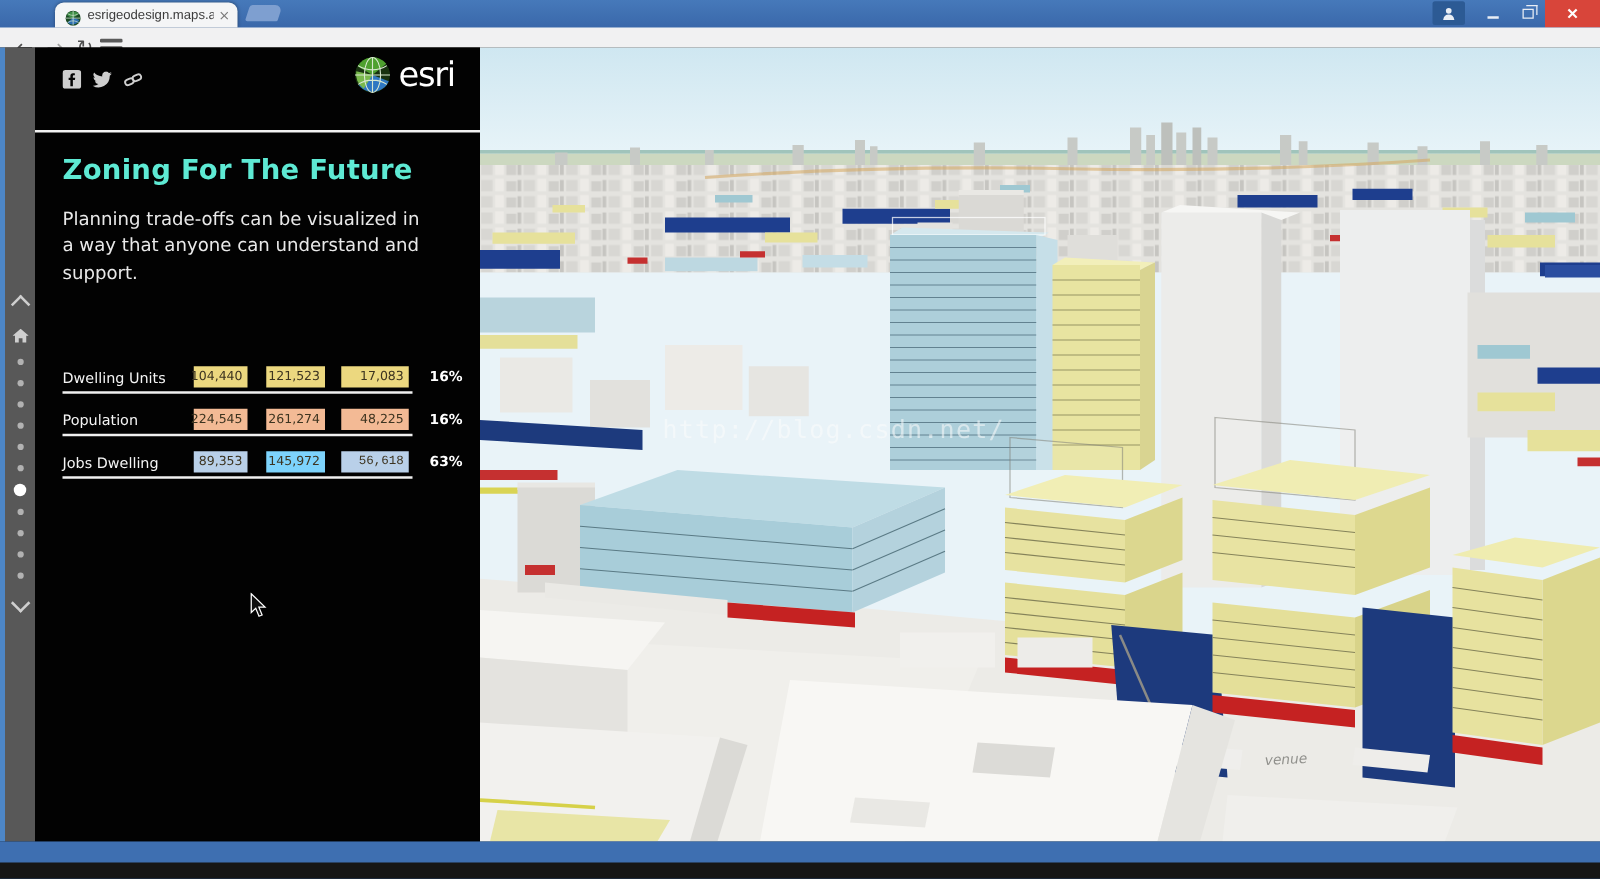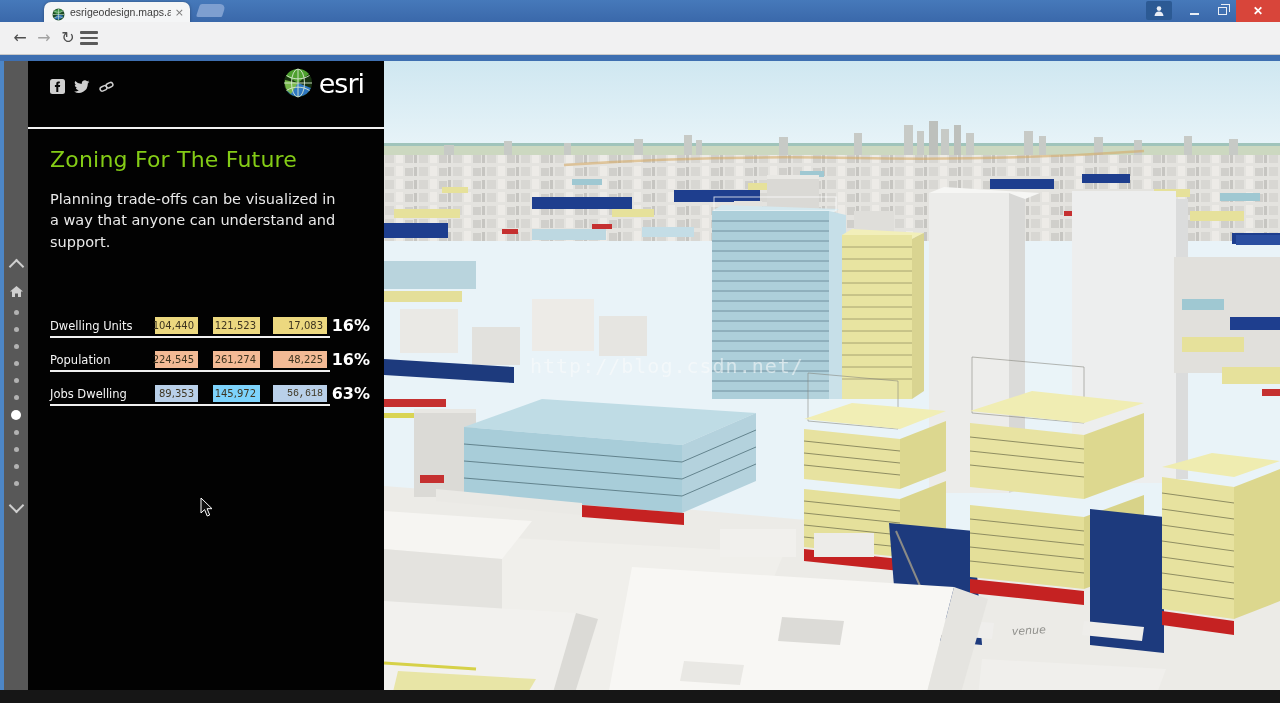--- a/index.html
+++ b/index.html
@@ -35,55 +35,55 @@
   .nav-glyph { font-size:16px; color:#4f4f4f; width:24px; text-align:center; line-height:1; }
   .nav-glyph.fwd { color:#a2a2a2; }
   .urlbox { flex:1; height:22px; background:#fff; border:1px solid #cfcfcf; border-radius:3px;
     margin:0 8px 0 4px; display:flex; align-items:center; padding:0 6px; }
   .url-text { font-size:12.5px; color:#5d5d5d; font-family:"Liberation Sans",sans-serif;
     margin-left:6px; flex:1; white-space:nowrap; overflow:hidden; }
   .hamburger { width:18px; display:flex; flex-direction:column; gap:3px; margin-right:4px; }
   .hamburger span { display:block; height:2.5px; background:#5a5a5a; border-radius:1px; }
 
   
-  .content { position:absolute; left:0; top:61px; width:1280px; height:635px; background:#000; }
+  .content { position:absolute; left:0; top:38px; width:1280px; height:635px; background:#000; }
   .edge-blue { position:absolute; left:0; top:0; width:4px; height:635px; background:#4d86c6; }
   .navstrip { position:absolute; left:4px; top:0; width:24px; height:635px; background:#585858;
     display:flex; flex-direction:column; align-items:center; padding-top:200px; gap:12px; }
   .chev { width:11px; height:11px; border-left:2px solid #cfcfcf; border-top:2px solid #cfcfcf; }
   .chev.up { transform:rotate(45deg); margin-bottom:2px; }
   .chev.down { transform:rotate(225deg); margin-top:2px; }
   .dot { width:5px; height:5px; border-radius:50%; background:#b2b2b2; flex:0 0 5px; }
   .dot.active { width:10px; height:10px; border-radius:50%; background:#ffffff; flex:0 0 10px;
     margin:-2px 0; }
 
   
   .panel { position:absolute; left:28px; top:0; width:356px; height:635px; background:#020202;
     color:#eee; }
   .panel-head { position:absolute; left:0; top:0; width:100%; height:66px; }
   .social { position:absolute; left:22px; top:18px; display:flex; gap:9px; align-items:center; }
   .social svg { display:block; }
   .logo { position:absolute; right:20px; top:6px; display:flex; align-items:center; gap:5px; }
   .logo-text { font-size:27px; color:#fff; font-weight:500; letter-spacing:-1px; }
   .divider { position:absolute; left:0; top:66px; width:100%; height:2px; background:#f2f2f2; }
-  .panel-title { position:absolute; left:22px; top:86px; font-size:22px; color:#84cc16;
-    font-weight:400; letter-spacing:.2px; }
+  .panel-title { position:absolute; left:22px; top:86px; font-size:22px; color:#5eead4;
+    font-weight:700; letter-spacing:.2px; }
   .panel-desc { position:absolute; left:22px; top:128px; width:290px; font-size:14.5px;
     line-height:1.48; color:#e9e9e9; font-weight:500; }
 
   
   .ztable { position:absolute; left:22px; top:255px; width:320px; }
   .t-grid { display:grid; grid-template-columns:105px 43px 15px 47px 13px 54px 1fr; align-items:center; }
   .t-head { margin-bottom:8px; align-items:end; }
   .t-head .hc { font-size:8.5px; font-weight:bold; color:#d8d8d8; text-align:center; line-height:1.3; }
   .t-row { position:relative; height:17px; margin-bottom:17px; }
   .t-label { font-size:11.5px; color:#f4f4f4; white-space:nowrap; }
   .t-box { height:17px; display:flex; align-items:center; justify-content:flex-end;
     padding-right:4px; font-size:10px; color:#3d3420; }
-  .t-pct { font-size:16px; font-weight:bold; color:#fff; text-align:right; padding-left:2px; }
+  .t-pct { font-size:11px; font-weight:bold; color:#fff; text-align:right; padding-left:2px; }
   .t-row:after { content:""; position:absolute; left:0; bottom:-5px; width:280px; height:2px;
     background:#f0f0f0; }
 
   .cursor { position:absolute; left:172px; top:436px; pointer-events:none; }
 
   
   .map { position:absolute; left:384px; top:0; width:896px; height:635px; overflow:hidden;
     background:#e9f3f8; cursor:grab; }
   .map svg { display:block; }
   .watermark { position:absolute; left:146px; top:293px; font-family:"DejaVu Sans Mono","Liberation Mono",monospace;

